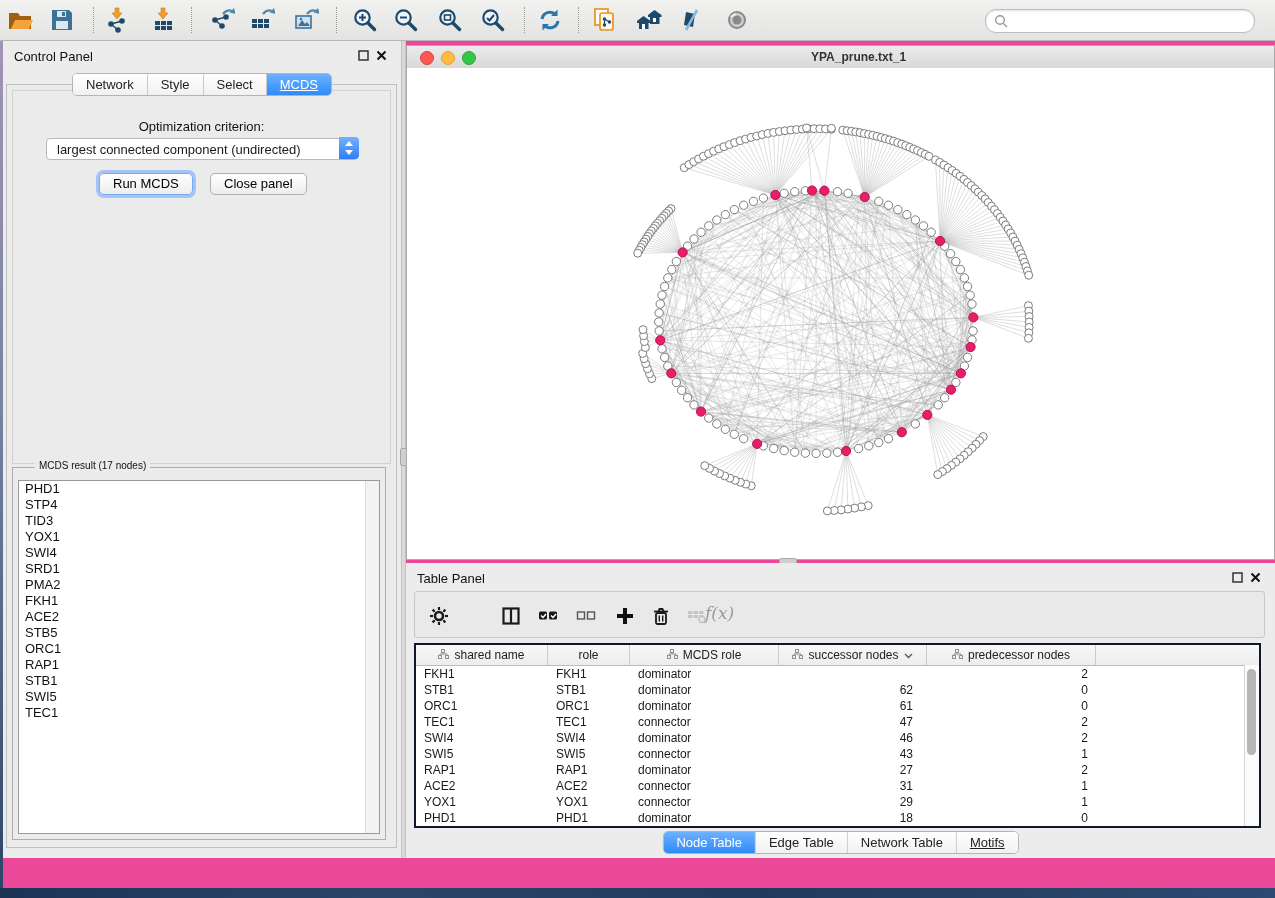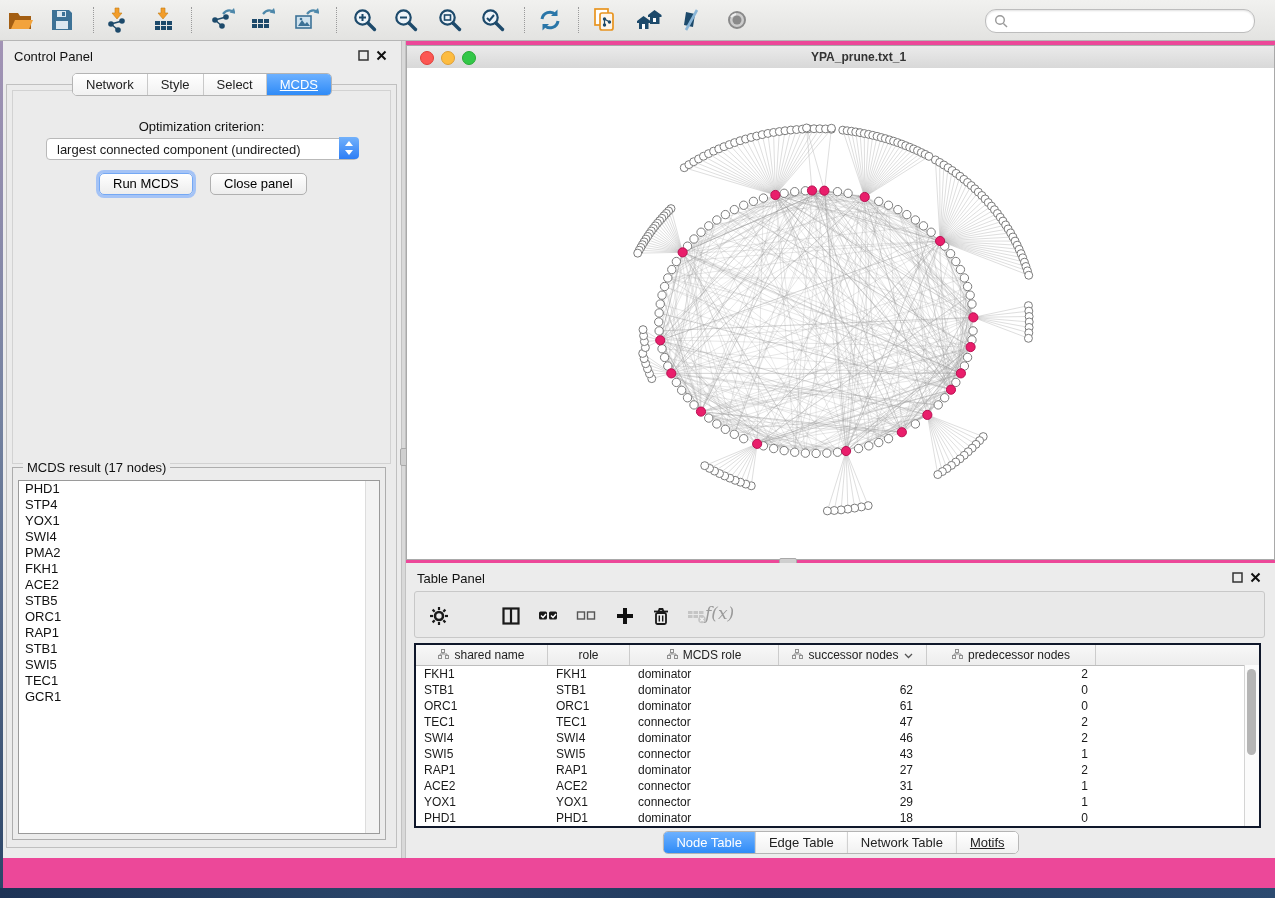--- a/index.html
+++ b/index.html
@@ -42,21 +42,21 @@
                     padding:0 26px 0 10px;box-sizing:border-box;white-space:nowrap;overflow:hidden;}
   #criterion-stepper{position:absolute;right:-1px;top:-1px;width:20px;height:22px;border-radius:0 4px 4px 0;
                      background:linear-gradient(#72b1fb,#2e7ef5);}
   .step-up{position:absolute;left:6px;top:4px;width:0;height:0;border:4px solid transparent;border-bottom:5px solid #fff;border-top:none;}
   .step-dn{position:absolute;left:6px;bottom:4px;width:0;height:0;border:4px solid transparent;border-top:5px solid #fff;border-bottom:none;}
   .btn{position:absolute;height:22px;padding:0 13px;border:1px solid #b0b0b0;border-radius:5px;
        background:linear-gradient(#ffffff,#ededed);font-size:13px;line-height:20px;box-sizing:border-box;}
   .btn.focused{box-shadow:0 0 0 3px rgba(105,163,255,.55);border-color:#74a8f4;}
   #mcds-group{position:absolute;left:9px;top:426px;width:372px;height:371px;
               border:1px solid #adadad;background:#ececec;}
-  #mcds-group-title{position:absolute;left:10px;top:-8px;background:#ececec;padding:0 4px;font-size:13px;color:#111;text-align:right;}
+  #mcds-group-title{position:absolute;left:22px;top:-8px;background:#ececec;padding:0 4px;font-size:10px;color:#111;text-align:right;}
   #mcds-list{position:absolute;left:5px;top:12px;right:5px;bottom:5px;background:#fff;
              border:1px solid #9a9a9a;overflow:hidden;}
   #mcds-scroll{position:absolute;right:0;top:0;bottom:0;width:13px;background:#f3f3f3;border-left:1px solid #ddd;}
   .mcds-item{font-size:13px;line-height:16px;padding-left:6px;color:#111;}
   
   #divider-v{position:absolute;left:401px;top:41px;width:5px;height:817px;background:#d9d9d9;
              border-left:1px solid #c2c2c2;border-right:1px solid #c2c2c2;box-sizing:border-box;}
   #splitter-v-handle{position:absolute;left:400px;top:448px;width:7px;height:16px;background:#cfcfcf;
                      border:1px solid #a9a9a9;border-radius:2px;}
   
@@ -298,32 +298,33 @@
       </div>
       <button class="btn focused" style="left:86px;top:82px;">Run MCDS</button>
       <button class="btn" style="left:197px;top:82px;">Close panel</button>
     </div>
     <div id="mcds-group">
       <div id="mcds-group-title">MCDS result (17 nodes)</div>
       <div id="mcds-list">
         <div id="mcds-items">
             <div class="mcds-item">PHD1</div>
             <div class="mcds-item">STP4</div>
+            <div class="mcds-item">TID3</div>
             <div class="mcds-item">YOX1</div>
             <div class="mcds-item">SWI4</div>
+            <div class="mcds-item">SRD1</div>
             <div class="mcds-item">PMA2</div>
             <div class="mcds-item">FKH1</div>
             <div class="mcds-item">ACE2</div>
             <div class="mcds-item">STB5</div>
             <div class="mcds-item">ORC1</div>
             <div class="mcds-item">RAP1</div>
             <div class="mcds-item">STB1</div>
             <div class="mcds-item">SWI5</div>
             <div class="mcds-item">TEC1</div>
-            <div class="mcds-item">GCR1</div>
           </div>
         <div id="mcds-scroll"></div>
       </div>
     </div>
   </div>
 
   <div id="divider-v"></div>
   <div id="splitter-v-handle"></div>
 
   <div id="network-window">

